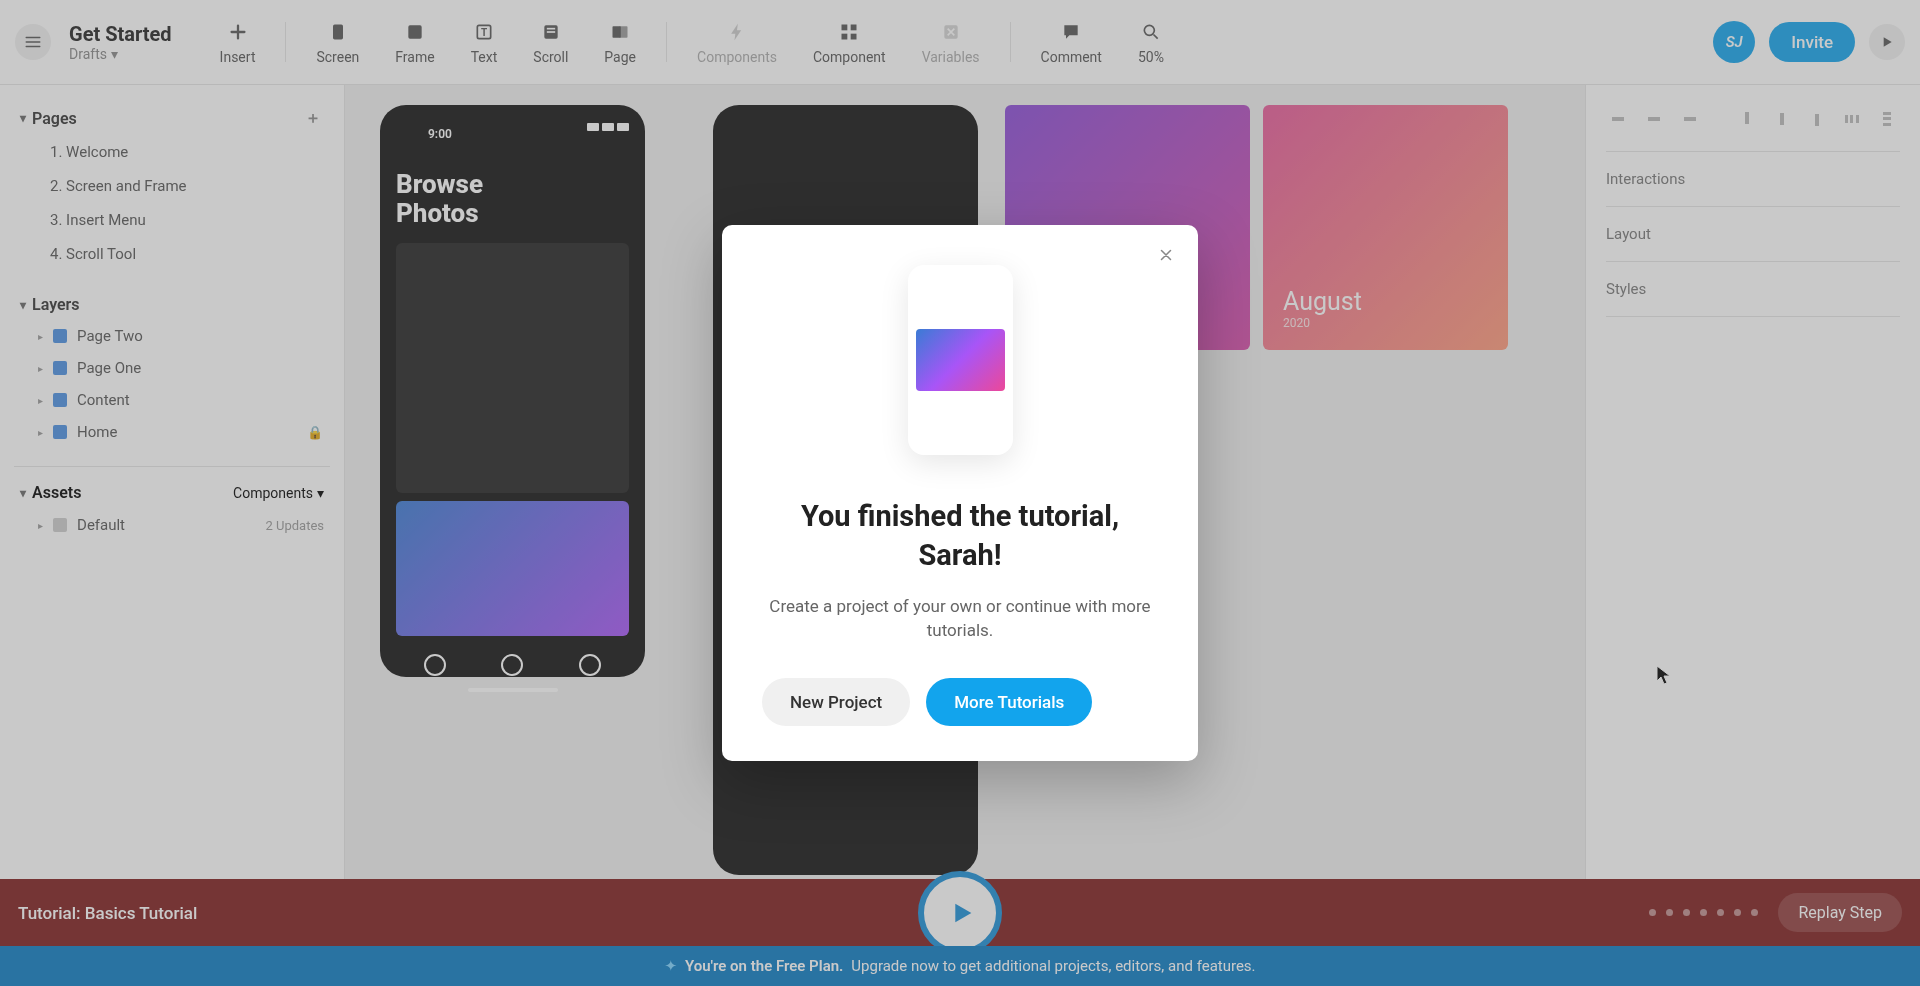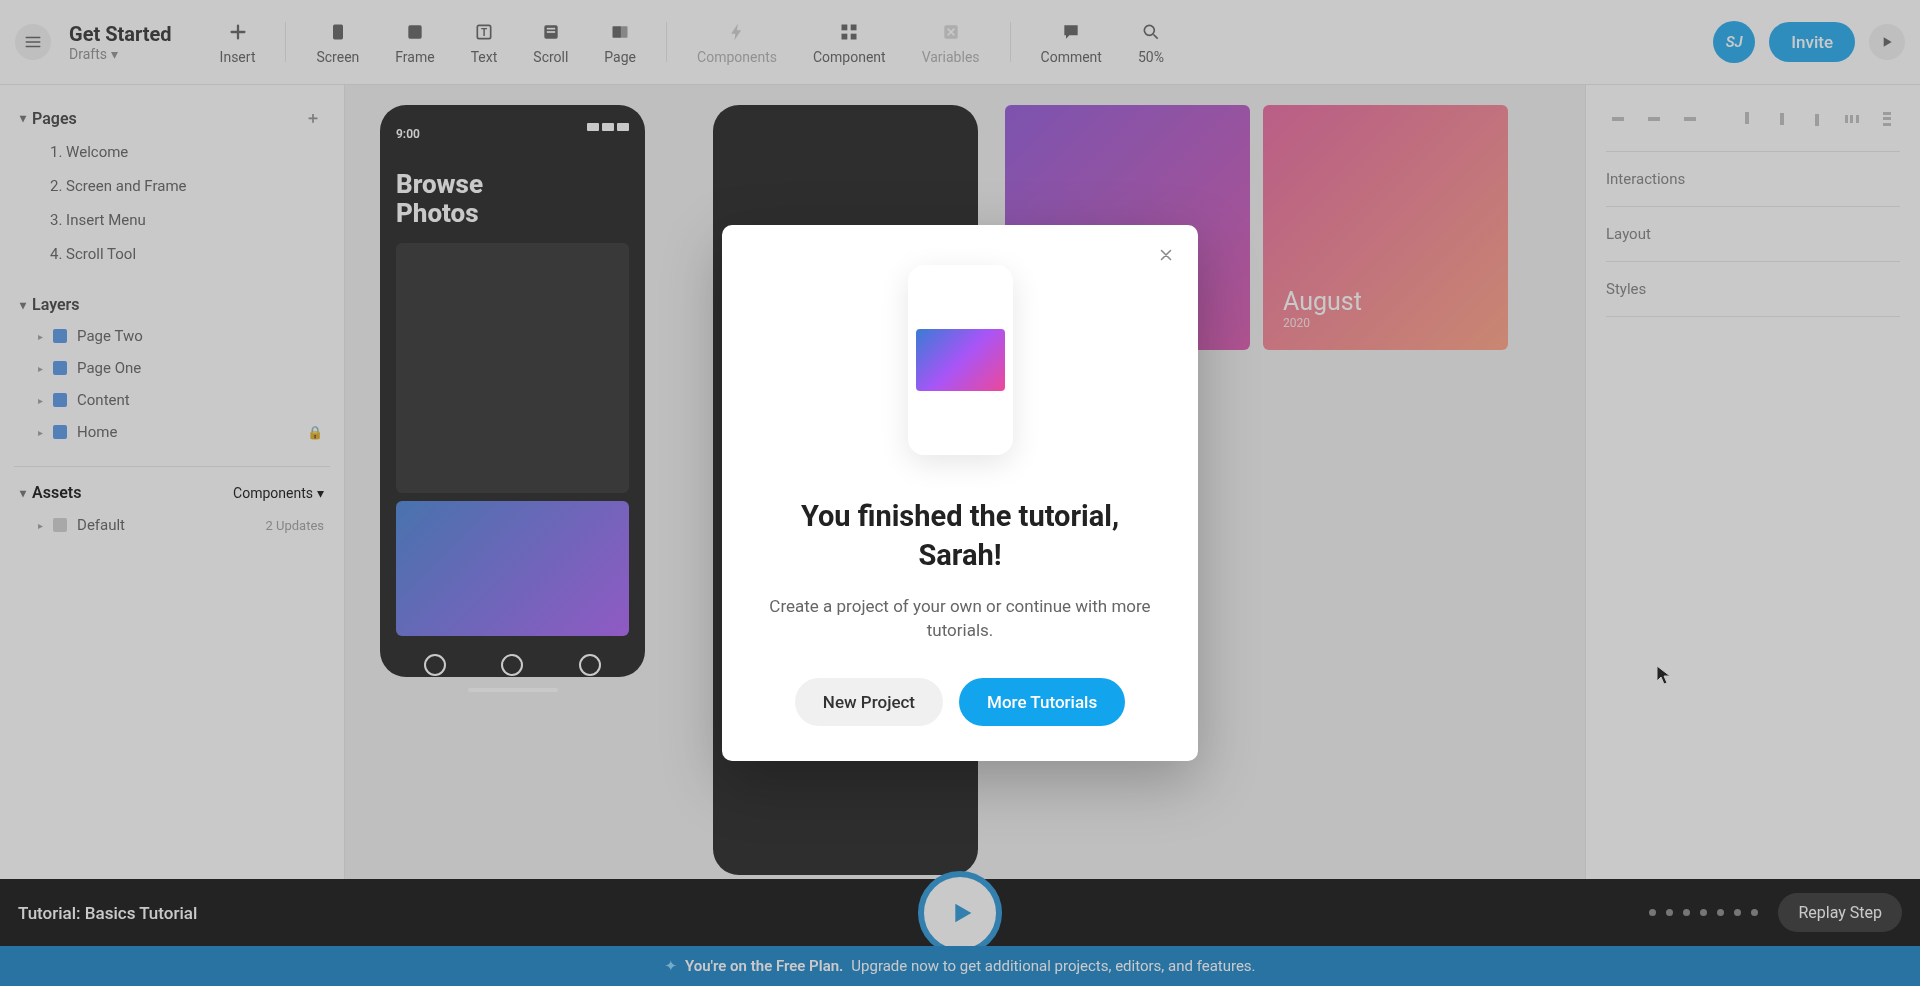--- a/index.html
+++ b/index.html
@@ -43,43 +43,43 @@
 .artboard{position:absolute;background:#111;border-radius:26px;}
 .ab1{left:35px;top:20px;width:265px;height:572px;}
 .ab2{left:368px;top:20px;width:265px;height:770px;}
 .card{position:absolute;border-radius:6px;}
 .card1{left:660px;top:20px;width:245px;height:245px;background:linear-gradient(135deg,#8a4bd8 0%,#d84ba8 100%);}
 .card2{left:918px;top:20px;width:245px;height:245px;background:linear-gradient(135deg,#e85a9a 0%,#ff9a7a 100%);}
 .right-panel{width:335px;background:#fff;border-left:1px solid #e5e5e5;padding:20px;}
 .align-row{display:flex;gap:10px;padding-bottom:18px;border-bottom:1px solid #e5e5e5;}
 .align-btn{width:28px;height:28px;display:flex;align-items:center;justify-content:center;color:#bbb;cursor:pointer;}
 .rp-section{padding:18px 0;border-bottom:1px solid #e5e5e5;font-size:15px;color:#777;}
-.tutorial-bar{position:absolute;bottom:40px;left:0;right:0;height:67px;background:#000000;display:flex;align-items:center;padding:0 18px;color:#fff;}
+.tutorial-bar{position:absolute;bottom:40px;left:0;right:0;height:67px;background:#7f1d1d;display:flex;align-items:center;padding:0 18px;color:#fff;}
 .tutorial-bar .tlabel{font-size:17px;font-weight:500;}
 .tutorial-play{position:absolute;left:50%;top:50%;transform:translate(-50%,-50%);width:84px;height:84px;border-radius:50%;background:#fff;border:6px solid #1a8fd8;display:flex;align-items:center;justify-content:center;cursor:pointer;}
 .tutorial-play svg{width:32px;height:32px;fill:#1a8fd8;margin-left:4px;}
 .tutorial-right{margin-left:auto;display:flex;align-items:center;gap:20px;}
 .dots{display:flex;gap:10px;}
 .dots span{width:7px;height:7px;border-radius:50%;background:rgba(255,255,255,0.5);}
 .replay-btn{background:rgba(255,255,255,0.15);color:#fff;border:none;border-radius:20px;padding:10px 20px;font-size:16px;cursor:pointer;}
 .promo-bar{position:absolute;bottom:0;left:0;right:0;height:40px;background:#0a7bc4;display:flex;align-items:center;justify-content:center;gap:8px;color:#fff;font-size:15px;}
 .promo-bar .spark{color:#7dd3ff;}
 .promo-bar .bold{font-weight:600;}
 .overlay{position:absolute;inset:0;background:rgba(100,100,100,0.35);display:flex;align-items:center;justify-content:center;z-index:100;}
 .modal{width:476px;background:#fff;border-radius:10px;padding:40px 40px 35px;position:relative;text-align:center;box-shadow:0 20px 60px rgba(0,0,0,0.25);}
 .modal-close{position:absolute;top:18px;right:20px;width:24px;height:24px;cursor:pointer;color:#888;font-size:22px;display:flex;align-items:center;justify-content:center;}
 .modal-phone{width:105px;height:190px;margin:0 auto 42px;border-radius:16px;background:#fff;box-shadow:0 8px 30px rgba(0,0,0,0.1);padding:14px 8px;display:flex;align-items:center;justify-content:center;}
 .modal-phone-inner{width:92px;height:62px;background:linear-gradient(135deg,#3a7bd5 0%,#a855f7 50%,#ec4899 100%);border-radius:4px;}
 .modal h2{font-size:29px;font-weight:700;color:#222;line-height:1.35;margin-bottom:18px;}
 .modal p{font-size:17px;color:#666;line-height:1.45;margin-bottom:35px;}
-.modal-buttons{display:flex;gap:16px;justify-content:center;}
+.modal-buttons{display:flex;gap:16px;justify-content:flex-start;}
 .btn-secondary{background:#f0f0f0;color:#333;border:none;border-radius:24px;padding:14px 28px;font-size:17px;font-weight:500;cursor:pointer;}
 .btn-primary{background:#12a4ed;color:#fff;border:none;border-radius:24px;padding:14px 28px;font-size:17px;font-weight:500;cursor:pointer;}
 .ab1-inner{padding:18px 16px;color:#fff;}
-.ab1-time{font-size:12px;font-weight:600;}
+.ab1-time{font-size:12px;font-weight:600;margin-left:32px;}
 .ab1-status{float:right;display:flex;gap:3px;}
 .ab1-status span{width:12px;height:8px;background:#fff;border-radius:1px;display:block;}
 .ab1-title{font-size:26px;font-weight:800;line-height:1.1;margin-top:28px;}
 .ab1-box{height:250px;background:#222;border-radius:6px;margin-top:16px;}
 .ab1-photo{height:135px;background:linear-gradient(135deg,#3a7bd5,#a855f7);border-radius:6px;margin-top:8px;}
 .ab1-nav{display:flex;justify-content:space-around;margin-top:18px;}
 .ab1-nav span{width:22px;height:22px;border:2px solid #fff;border-radius:50%;}
 .ab1-bar{width:90px;height:4px;background:#fff;border-radius:2px;margin:12px auto 0;}
 .card-label{position:absolute;bottom:20px;left:20px;color:#fff;}
 .card-label .mo{font-size:25px;font-weight:400;}

